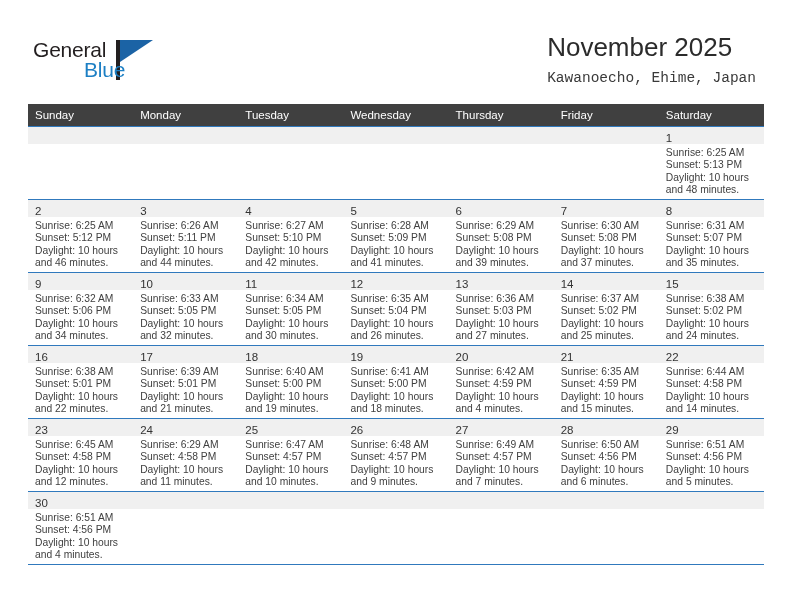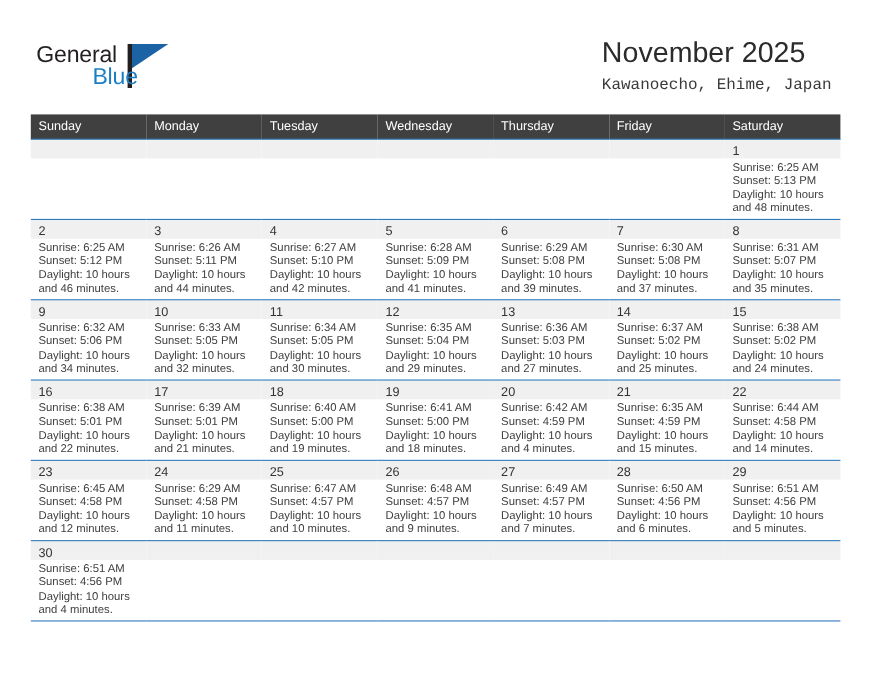--- a/index.html
+++ b/index.html
@@ -321,21 +321,21 @@
                 <div class="cell-line">Daylight: 10 hours</div>
                 <div class="cell-line">and 30 minutes.</div>
               </div>
             </td>
             <td>
               <div class="daynum-strip"><span class="daynum">12</span></div>
               <div class="cell-body">
                 <div class="cell-line">Sunrise: 6:35 AM</div>
                 <div class="cell-line">Sunset: 5:04 PM</div>
                 <div class="cell-line">Daylight: 10 hours</div>
-                <div class="cell-line">and 29 minutes.</div>
+                <div class="cell-line">and 26 minutes.</div>
               </div>
             </td>
             <td>
               <div class="daynum-strip"><span class="daynum">13</span></div>
               <div class="cell-body">
                 <div class="cell-line">Sunrise: 6:36 AM</div>
                 <div class="cell-line">Sunset: 5:03 PM</div>
                 <div class="cell-line">Daylight: 10 hours</div>
                 <div class="cell-line">and 27 minutes.</div>
               </div>

